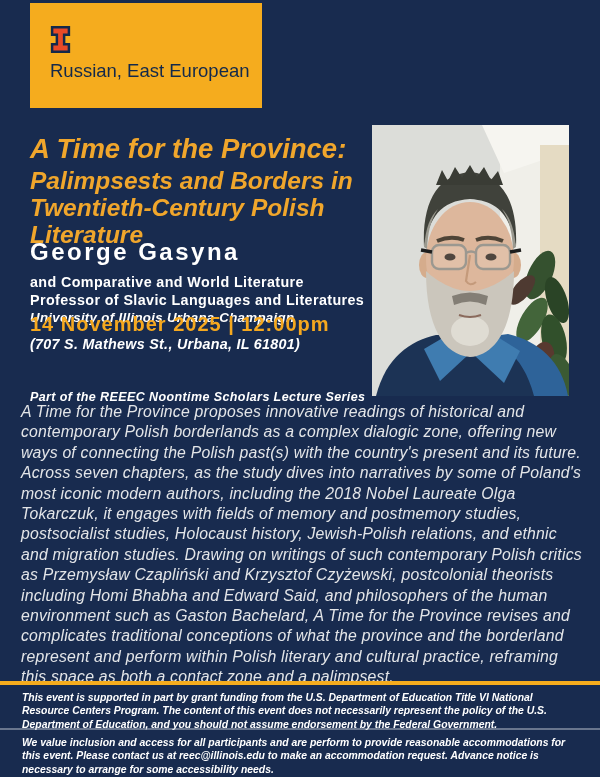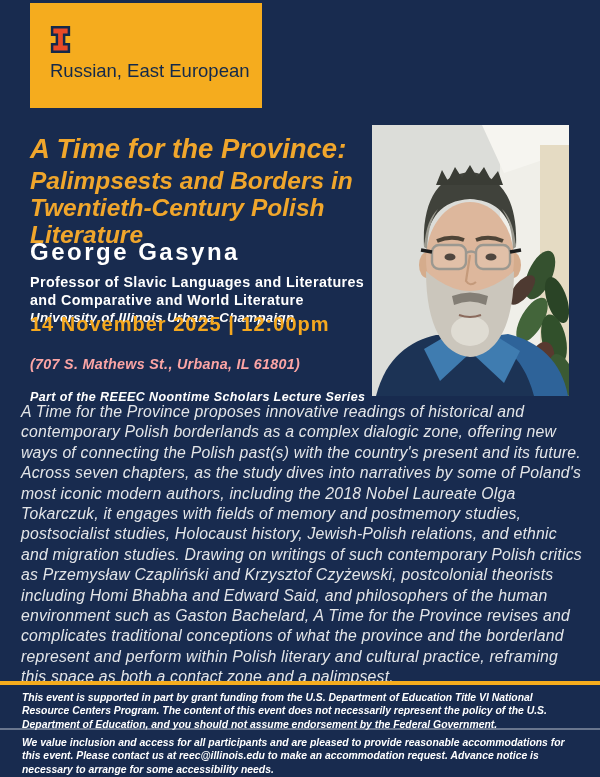--- a/index.html
+++ b/index.html
@@ -28,21 +28,21 @@
   .title-rest{font-size:24.5px;line-height:27px;margin-top:3px;}
   
   .speaker{position:absolute;left:30px;top:238px;width:340px;color:#FFFFFF;}
   .speaker-name{font-size:24px;font-weight:bold;letter-spacing:2.5px;}
   .speaker-role{margin-top:7px;font-size:14.3px;font-weight:bold;letter-spacing:.4px;line-height:18px;}
   .speaker-affil{margin-top:1px;font-size:13.3px;font-weight:bold;font-style:italic;letter-spacing:.3px;}
   
   .event{position:absolute;left:30px;top:313px;width:340px;}
   .event-datetime{color:#F5A81F;font-size:20px;font-weight:bold;letter-spacing:1px;}
   .event-venue{margin-top:6px;color:#fff;font-size:17px;font-weight:bold;letter-spacing:.8px;}
-  .event-address{margin-top:20px;color:#fca5a5;font-size:14.3px;font-weight:bold;font-style:italic;letter-spacing:.3px;}
+  .event-address{margin-top:0;color:#ffffff;font-size:14.3px;font-weight:bold;font-style:italic;letter-spacing:.3px;}
   .event-series{position:absolute;left:30px;top:390px;width:360px;color:#fff;
     font-size:12.5px;font-weight:bold;font-style:italic;letter-spacing:.4px;}
   
   .photo{position:absolute;left:372px;top:125px;width:197px;height:271px;overflow:hidden;}
   .photo svg{display:block;}
   
   .abstract{
     position:absolute;left:21px;top:402px;width:563px;
     color:#E3E5E8;font-size:15.8px;font-style:italic;line-height:20.4px;letter-spacing:.2px;
   }
@@ -79,22 +79,22 @@
     <div class="title-rest">
       <div>Palimpsests and Borders in</div>
       <div>Twentieth-Century Polish</div>
       <div>Literature</div>
     </div>
   </div>
 
   <div class="speaker">
     <div class="speaker-name">George Gasyna</div>
     <div class="speaker-role">
+      <div>and Comparative and World Literature</div>
       <div>Professor of Slavic Languages and Literatures</div>
-      <div>and Comparative and World Literature</div>
     </div>
     <div class="speaker-affil">University of Illinois Urbana-Champaign</div>
   </div>
 
   <div class="event">
     <div class="event-datetime">14 November 2025 | 12:00pm</div>
     <div class="event-address">(707 S. Mathews St., Urbana, IL 61801)</div>
   </div>
   <div class="event-series">Part of the REEEC Noontime Scholars Lecture Series</div>
 
@@ -164,15 +164,15 @@
         </g>
       </g>
     </svg>
   </div>
 
   <div class="abstract">A Time for the Province proposes innovative readings of historical and contemporary Polish borderlands as a complex dialogic zone, offering new ways of connecting the Polish past(s) with the country's present and its future. Across seven chapters, as the study dives into narratives by some of Poland's most iconic modern authors, including the 2018 Nobel Laureate Olga Tokarczuk, it engages with fields of memory and postmemory studies, postsocialist studies, Holocaust history, Jewish-Polish relations, and ethnic and migration studies. Drawing on writings of such contemporary Polish critics as Przemysław Czapliński and Krzysztof Czyżewski, postcolonial theorists including Homi Bhabha and Edward Said, and philosophers of the human environment such as Gaston Bachelard, A Time for the Province revises and complicates traditional conceptions of what the province and the borderland represent and perform within Polish literary and cultural practice, reframing this space as both a contact zone and a palimpsest.</div>
 
   <div class="gold-rule"></div>
   <div class="footer-funding">This event is supported in part by grant funding from the U.S. Department of Education Title VI National Resource Centers Program. The content of this event does not necessarily represent the policy of the U.S. Department of Education, and you should not assume endorsement by the Federal Government.</div>
   <div class="footer-divider"></div>
-  <div class="footer-access">We value inclusion and access for all participants and are pleased to provide reasonable accommodations for this event. Please contact us at reec@illinois.edu to make an accommodation request. Advance notice is necessary to arrange for some accessibility needs.</div>
+  <div class="footer-access">We value inclusion and access for all participants and are perform to provide reasonable accommodations for this event. Please contact us at reec@illinois.edu to make an accommodation request. Advance notice is necessary to arrange for some accessibility needs.</div>
 
 </div>
 
 </body></html>

